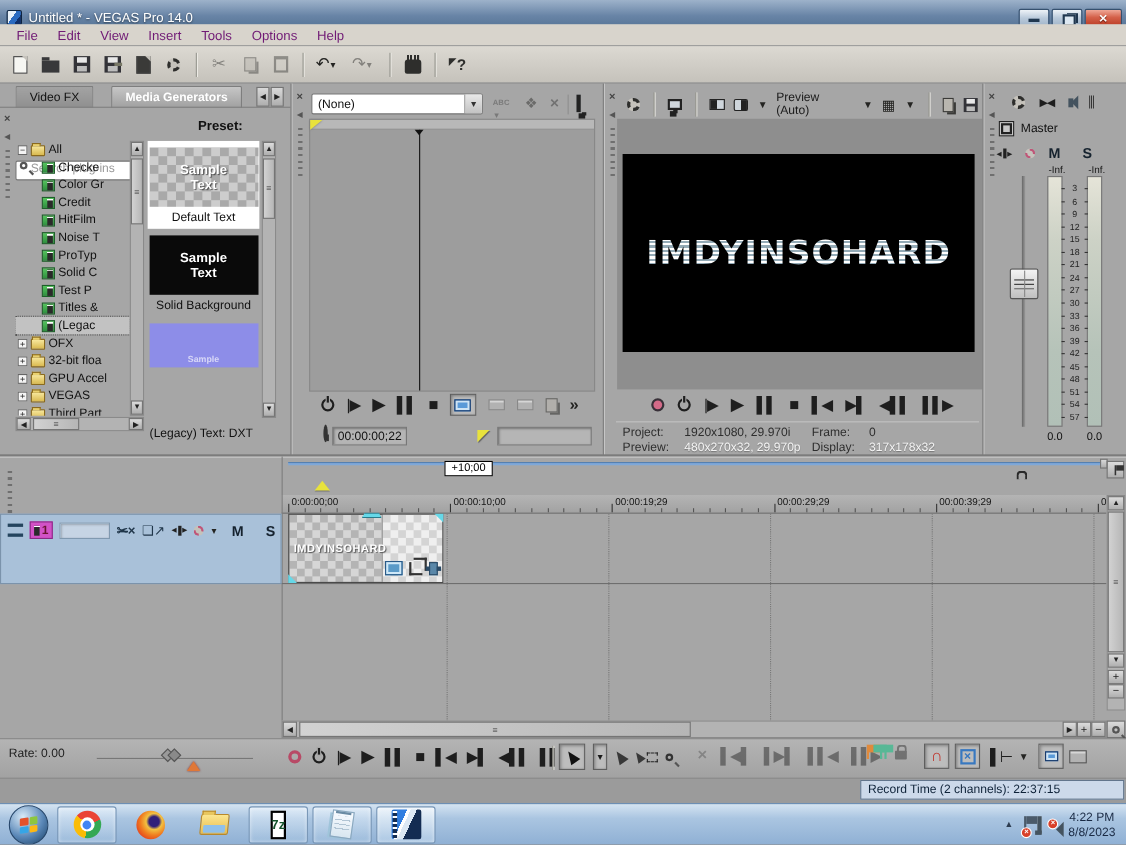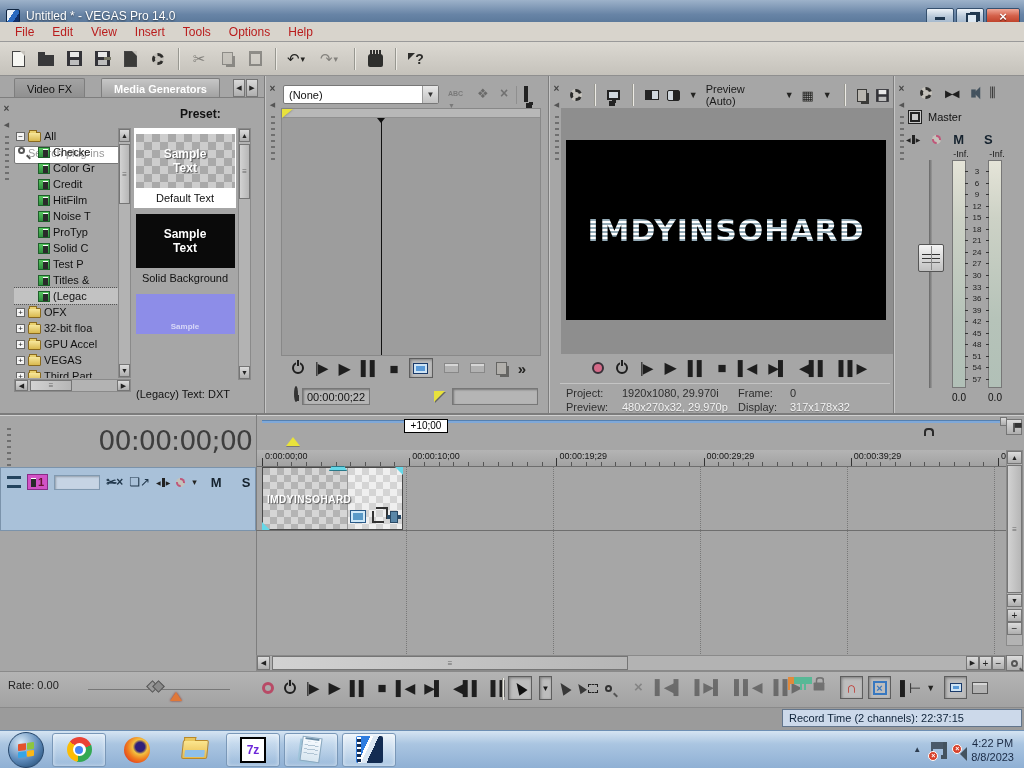--- a/index.html
+++ b/index.html
@@ -12,21 +12,21 @@
 .appico{width:14px;height:14px;margin:0 6px 0 2px;background:linear-gradient(125deg,#e8f0f8 0 40%,#2a6ac0 40% 70%,#10306a 70%);border:1px solid #0e2440;border-radius:2px;}
 .title{color:#fff;font-size:12px;text-shadow:0 1px 2px rgba(0,0,0,.55);}
 .winbtns{margin-left:auto;display:flex;gap:2px;}
 .winbtn{width:28px;height:17px;border:1px solid #35506e;border-radius:2px;background:linear-gradient(#eef3f8,#b9c9da 50%,#9fb4c9);position:relative;}
 .winbtn.close{width:34px;background:linear-gradient(#f0a898,#d4614a 45%,#b93a22);}
 .wb-min:after{content:"";position:absolute;left:8px;right:8px;bottom:4px;height:3px;background:#20374f;}
 .wb-rest:after{content:"";position:absolute;left:9px;top:4px;width:8px;height:7px;border:2px solid #20374f;background:#dde8f2;box-shadow:3px -2px 0 -1px #20374f;}
 .wb-close:after{content:"×";position:absolute;left:0;right:0;top:0;bottom:0;color:#fff;font-weight:bold;font-size:13px;line-height:15px;text-align:center;text-shadow:0 1px 1px #5a1408;}
 
 .menubar{left:0;top:22px;width:1024px;height:20px;background:#d8d4cc;border-bottom:1px solid #9a9a9a;display:flex;align-items:center;padding-left:6px;}
-.mitem{padding:0 9px;font-size:12px;color:#b91c1c;}
+.mitem{padding:0 9px;font-size:12px;color:#701a75;}
 .toolbar{left:0;top:42px;width:1024px;height:34px;background:linear-gradient(#dcd9d2,#c5c2bb);border-bottom:1px solid #8f8f8f;display:flex;align-items:center;padding-left:6px;gap:4px;}
 .tbtn{width:24px;height:24px;display:flex;align-items:center;justify-content:center;}
 .tsep{width:1px;height:22px;background:#979790;box-shadow:1px 0 0 #eceae4;margin:0 4px;}
 .dis{opacity:.45;}
 .ic-page{width:13px;height:16px;background:#f6f6f2;border:1px solid #444;position:relative;}
 .ic-page:after{content:"";position:absolute;right:-1px;top:-1px;border-left:5px solid transparent;border-top:5px solid #c5c2bb;}
 .ic-openf{width:16px;height:11px;background:#38383a;position:relative;margin-top:4px;}
 .ic-openf:before{content:"";position:absolute;left:0;top:-3px;width:7px;height:3px;background:#38383a;}
 .ic-disk{width:15px;height:15px;background:#333338;position:relative;}
 .ic-disk:before{content:"";position:absolute;left:3px;top:1px;width:9px;height:5px;background:#e8e8e8;}
@@ -183,21 +183,21 @@
 .winflag span{border-radius:1px;}
 .taskbtn{width:54px;height:34px;display:flex;align-items:center;justify-content:center;margin-right:4px;}
 .taskbtn.boxed{border:1px solid #7a98b8;border-radius:3px;background:linear-gradient(rgba(240,248,255,.55),rgba(170,200,228,.35));box-shadow:inset 0 0 4px rgba(255,255,255,.6);}
 .chromeic{width:25px;height:25px;border-radius:50%;background:conic-gradient(from -50deg,#ea4335 0 120deg,#34a853 120deg 240deg,#fbbc05 240deg 360deg);position:relative;}
 .chromeic:before{content:"";position:absolute;left:6px;top:6px;width:13px;height:13px;border-radius:50%;background:#fff;}
 .chromeic:after{content:"";position:absolute;left:8.5px;top:8.5px;width:8px;height:8px;border-radius:50%;background:#4285f4;}
 .ffic{width:26px;height:26px;border-radius:50%;background:radial-gradient(circle at 62% 38%,#30207a 0 20%,#f2c141 32%,#f07c1f 55%,#e4451f 78%,#c42a6e 100%);}
 .expic{width:26px;height:19px;background:linear-gradient(#fbe58e,#e8bc4e);border:1px solid #b8882a;border-radius:2px;position:relative;transform:skewX(-6deg);}
 .expic:before{content:"";position:absolute;left:0;top:-4px;width:10px;height:3px;background:#e8c65e;border:1px solid #b8882a;border-bottom:none;}
 .expic:after{content:"";position:absolute;left:2px;right:2px;bottom:1px;height:7px;background:#8fc0ea;border-radius:1px;}
-.szic{width:26px;height:26px;background:#fff;border:2px solid #000;display:flex;align-items:center;justify-content:center;font-weight:bold;font-size:12px;color:#6d28d9;}
+.szic{width:14px;height:26px;background:#fff;border:2px solid #000;display:flex;align-items:center;justify-content:center;font-weight:bold;font-size:12px;color:#14532d;}
 .npic{width:20px;height:25px;background:linear-gradient(#f8fbff,#d8e6f0);border:1px solid #8aa8be;transform:rotate(8deg);position:relative;box-shadow:-3px 2px 0 -1px #9fc4da;}
 .npic:before{content:"";position:absolute;left:2px;right:2px;top:4px;height:14px;background:repeating-linear-gradient(#0000 0 3px,#b0c4d4 3px 4px);}
 .npic:after{content:"";position:absolute;left:2px;right:2px;top:0;height:2px;background:#6a8ba4;}
 .vegic{width:27px;height:27px;border-radius:2px;background:linear-gradient(115deg,#2f7de0 0 36%,#ffffff 36% 44%,#dce8f4 44% 58%,#132c52 58%);position:relative;}
 .vegic:before{content:"";position:absolute;left:1px;top:1px;bottom:1px;width:4px;background:repeating-linear-gradient(#fff 0 2px,#132c52 2px 5px);}
 .tray{margin-left:auto;display:flex;align-items:center;gap:10px;padding-right:10px;}
 .trayup{font-size:8px;color:#2c3c50;}
 .trayic{position:relative;color:#44535f;}
 .badge-x{position:absolute;right:-5px;bottom:-4px;width:10px;height:10px;border-radius:50%;background:#d8402a;border:1px solid #fff;color:#fff;font-size:7px;line-height:8px;text-align:center;font-weight:bold;}
 .badge-x:before{content:"×";}
@@ -569,21 +569,20 @@
       <div class="mtick" style="top: 196.35px;">54</div>
       <div class="mtick" style="top: 207.9px;">57</div>
     </div>
   <span class="a lockic" style="left:922px;top:394px;"></span>
   <div class="a" style="left:947px;top:392px;width:24px;text-align:center;font-size:10px;color:#111;">0.0</div>
   <div class="a" style="left:983px;top:392px;width:24px;text-align:center;font-size:10px;color:#111;">0.0</div>
 
   
   <div class="a" style="left:0;top:413px;width:1024px;height:2px;background:#7c7c7c;box-shadow:0 1px 0 #cfcfcf;"></div>
   <div class="a ds-dots" style="left:7px;top:424px;"></div>
-  <div class="a bigtc" style="left:92px;top:425px;width:160px;text-align:right;">00:00:00;00</div>
 
   <div class="a ovline" style="left:262px;top:420px;width:740px;height:3px;"></div>
   <div class="a" style="left:1000px;top:417px;width:7px;height:9px;background:linear-gradient(#d9d9d9,#aeaeae);border:1px solid #757575;"></div>
   <div class="a tooltip" style="left:404px;top:419px;width:44px;height:14px;">+10;00</div>
   <span class="a" style="left:286px;top:437px;width:0;height:0;border-left:7px solid transparent;border-right:7px solid transparent;border-bottom:9px solid #e8e23c;filter:drop-shadow(0 1px 0 #777);"></span>
   <span class="a" style="left:256px;top:444px;font-size:15px;font-weight:bold;color:#000;text-shadow:0 0 2px #fff;">↔</span>
   <div class="a sb-btn" style="left:1006px;top:419px;width:16px;height:16px;">
       <span class="flagic" style="color:#333;transform:scale(.7)"></span>
     </div>
 

